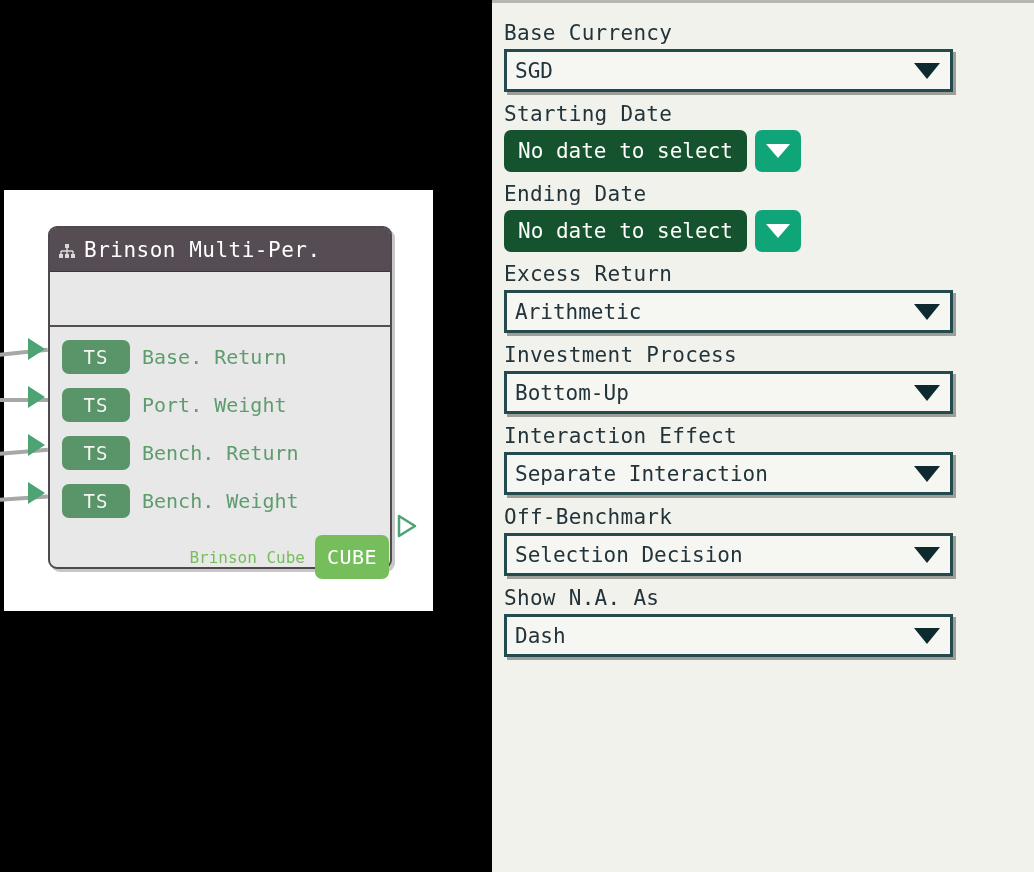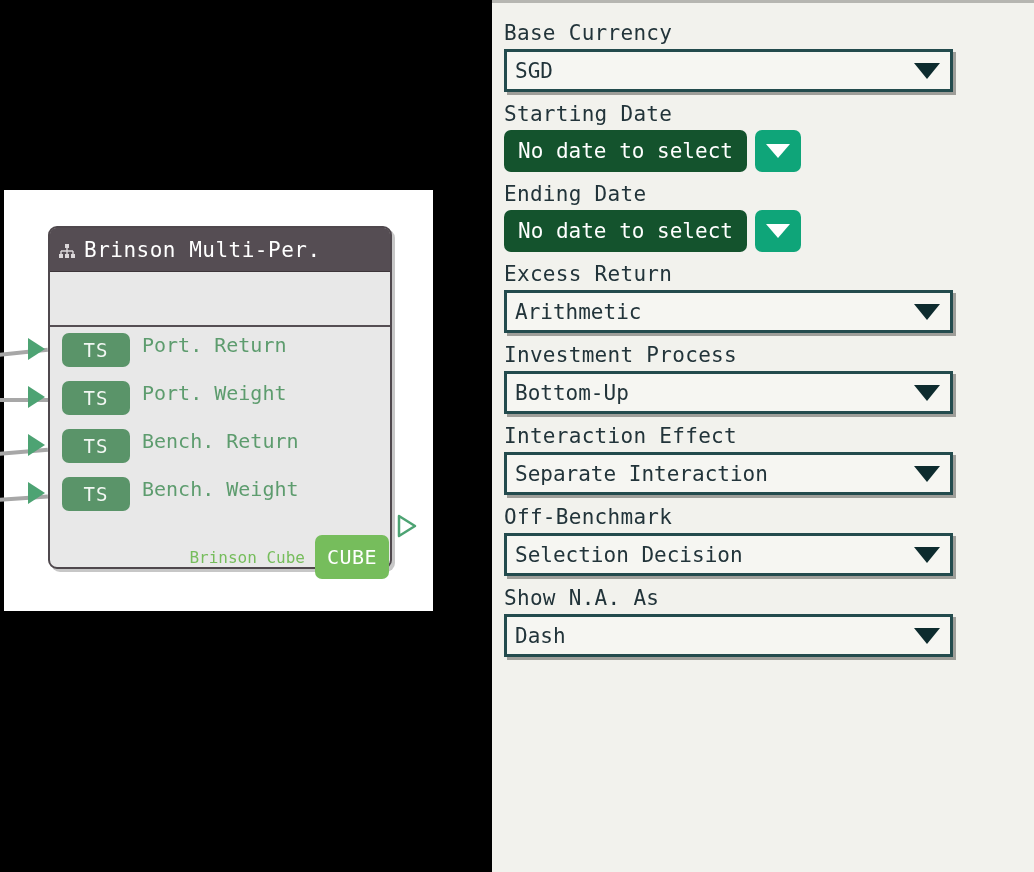--- a/index.html
+++ b/index.html
@@ -49,21 +49,21 @@
     white-space: nowrap;
   }
   #node-subbar {
     height: 55px;
     background: #e8e8e8;
     border-bottom: 2px solid #554e53;
   }
   #node-ports { padding-top: 6px; }
 
   .port-row {
-    display: flex; 
+    display: flex; align-items: center;
     height: 48px;
     padding-left: 12px;
     gap: 12px;
   }
   .ts-badge {
     width: 68px; height: 34px;
     background: #5a9469;
     border-radius: 7px;
     color: #f2f7f3;
     font-size: 19px;
@@ -223,21 +223,21 @@
         </span>
         <span id="node-title">Brinson Multi-Per.</span>
       </div>
 
       <div id="node-subbar"></div>
 
       <div id="node-ports">
 
         <div class="port-row">
           <span class="ts-badge">TS</span>
-          <span class="port-label">Port. Return</span>
+          <span class="port-label">Base. Return</span>
         </div>
 
         <div class="port-row">
           <span class="ts-badge">TS</span>
           <span class="port-label">Port. Weight</span>
         </div>
 
         <div class="port-row">
           <span class="ts-badge">TS</span>
           <span class="port-label">Bench. Return</span>

